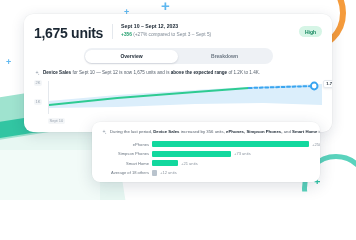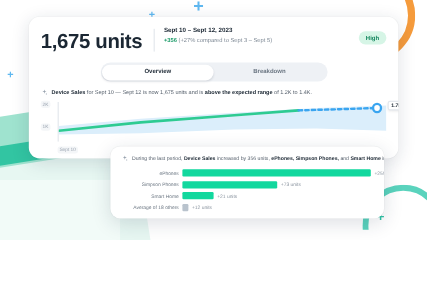--- a/index.html
+++ b/index.html
@@ -36,21 +36,21 @@
   .sparkle span{position:absolute;font-weight:700;line-height:1;}
 
   
   .card-main{
     position:absolute;left:24px;top:14px;width:308px;height:118px;
     background:#fff;border-radius:9px;
     box-shadow:0 3px 14px rgba(24,40,70,.13),0 0 0 .5px rgba(0,0,0,.04);
     overflow:hidden;
   }
   .hdr{display:flex;align-items:flex-start;padding:9px 10px 0 10px;}
-  .hdr-val{font-size:17px;font-weight:700;color:#1b2733;letter-spacing:-.3px;
+  .hdr-val{font-size:14px;font-weight:700;color:#1b2733;letter-spacing:-.3px;
     white-space:nowrap;padding-top:2px;}
   .hdr-sep{width:1px;align-self:stretch;background:#e4e8ed;margin:1px 8px 2px 9px;}
   .hdr-dates{flex:1;min-width:0;}
   .hdr-range{font-size:5.2px;font-weight:700;color:#1b2733;line-height:1.5;
     white-space:nowrap;}
   .hdr-delta{font-size:4.8px;color:#7d8894;line-height:1.5;white-space:nowrap;}
   .hdr-delta b{color:#1f9d6b;font-weight:700;}
   .badge{margin-left:auto;background:#d6f5e6;color:#12855c;
     font-size:5px;font-weight:700;border-radius:7px;padding:2.5px 6px;
     margin-top:3px;white-space:nowrap;}

